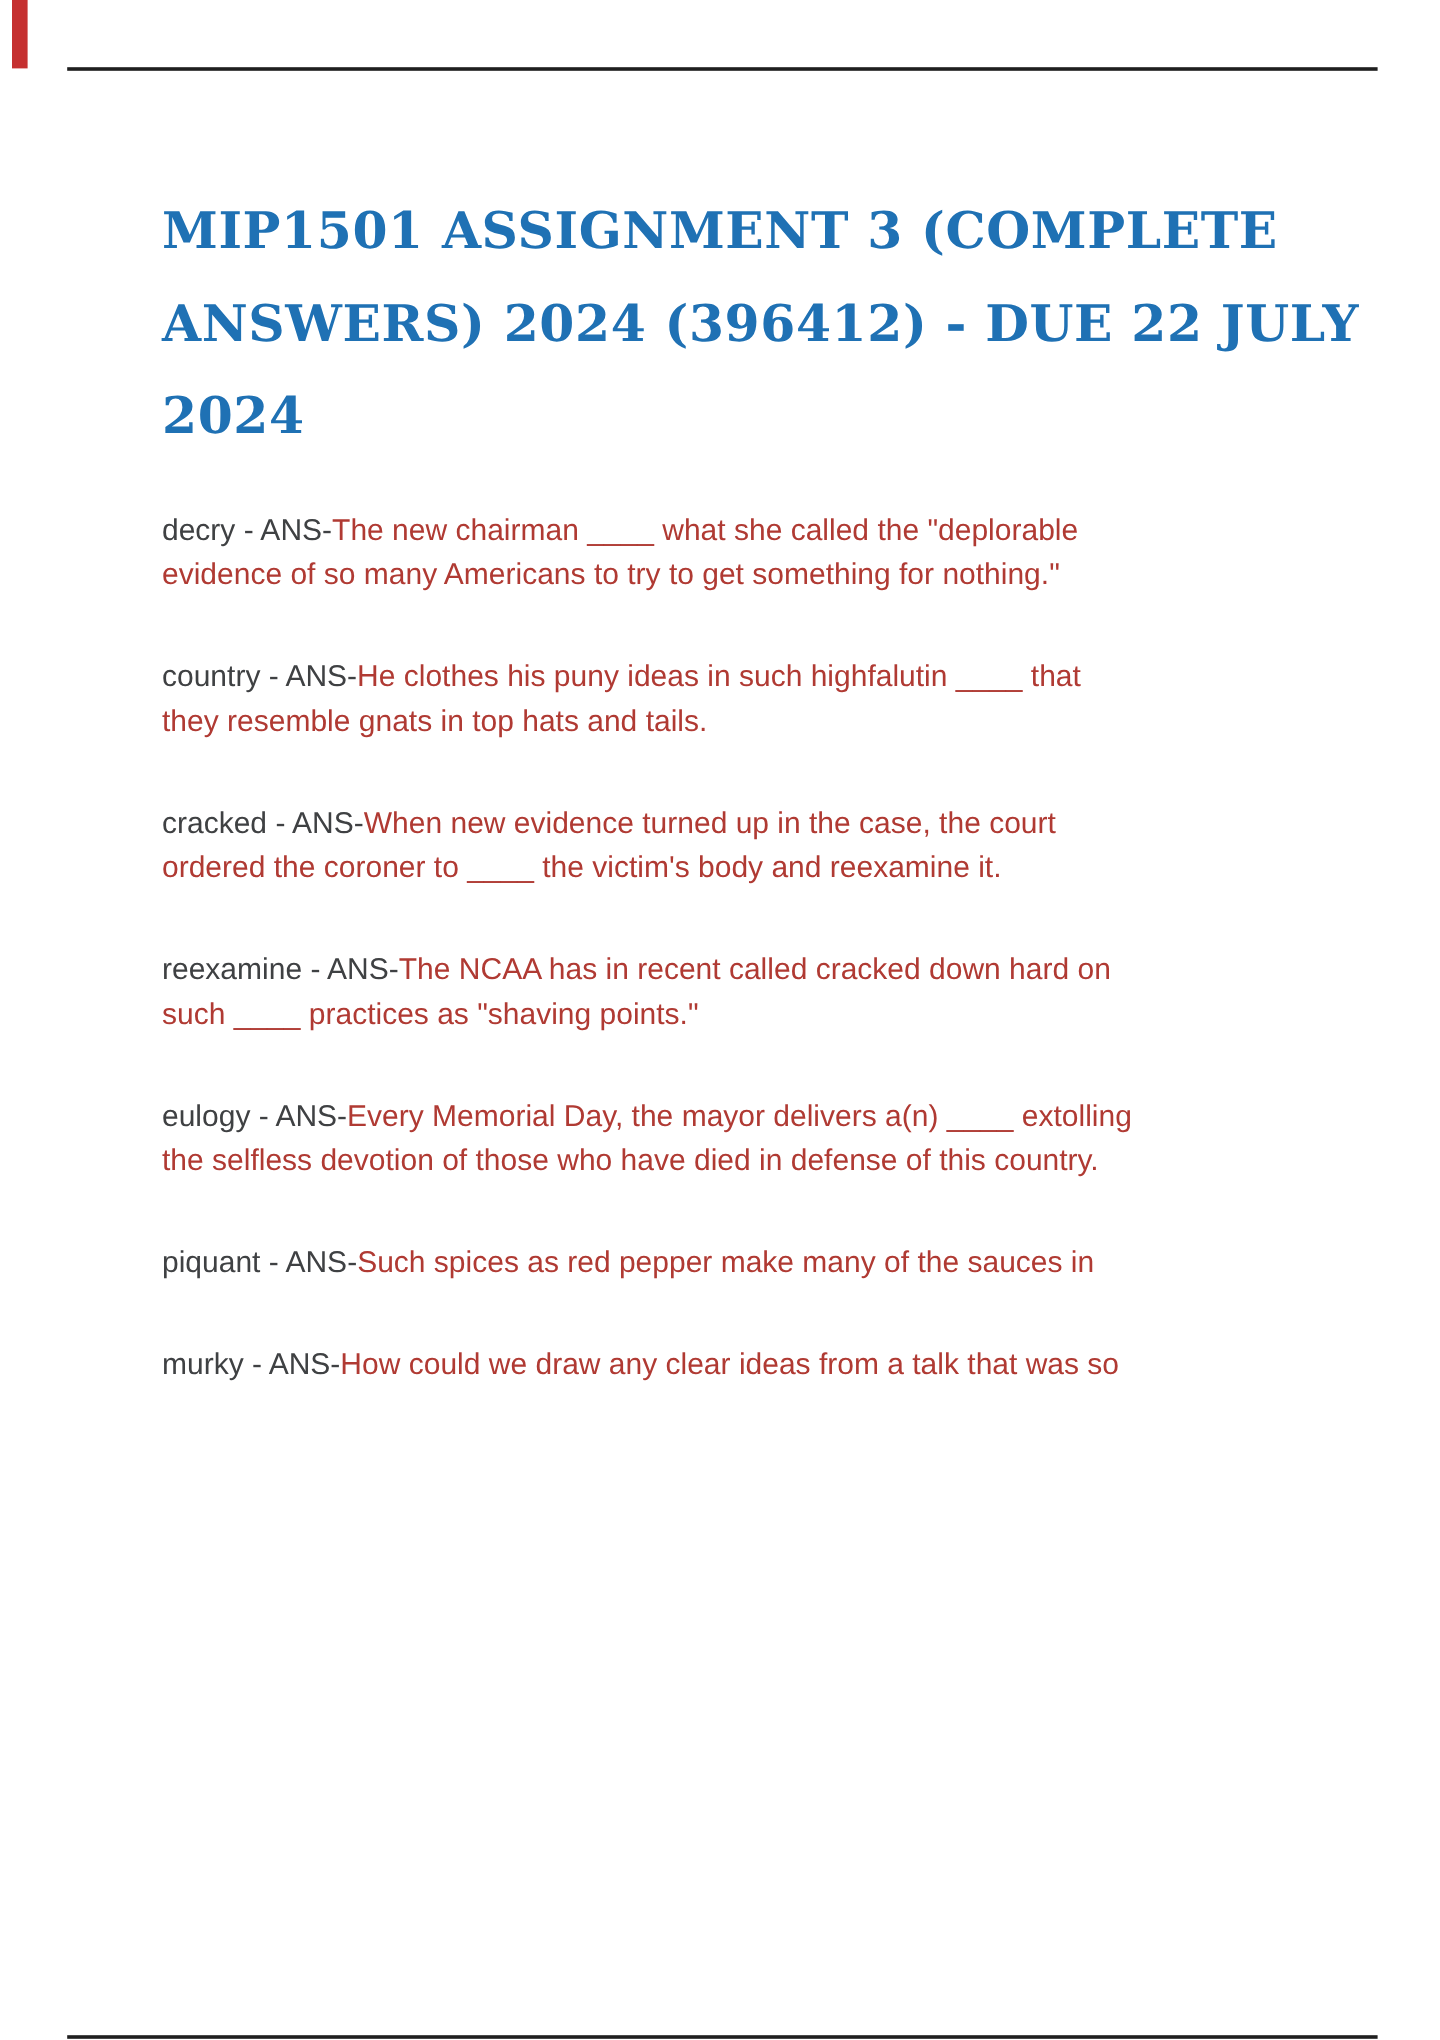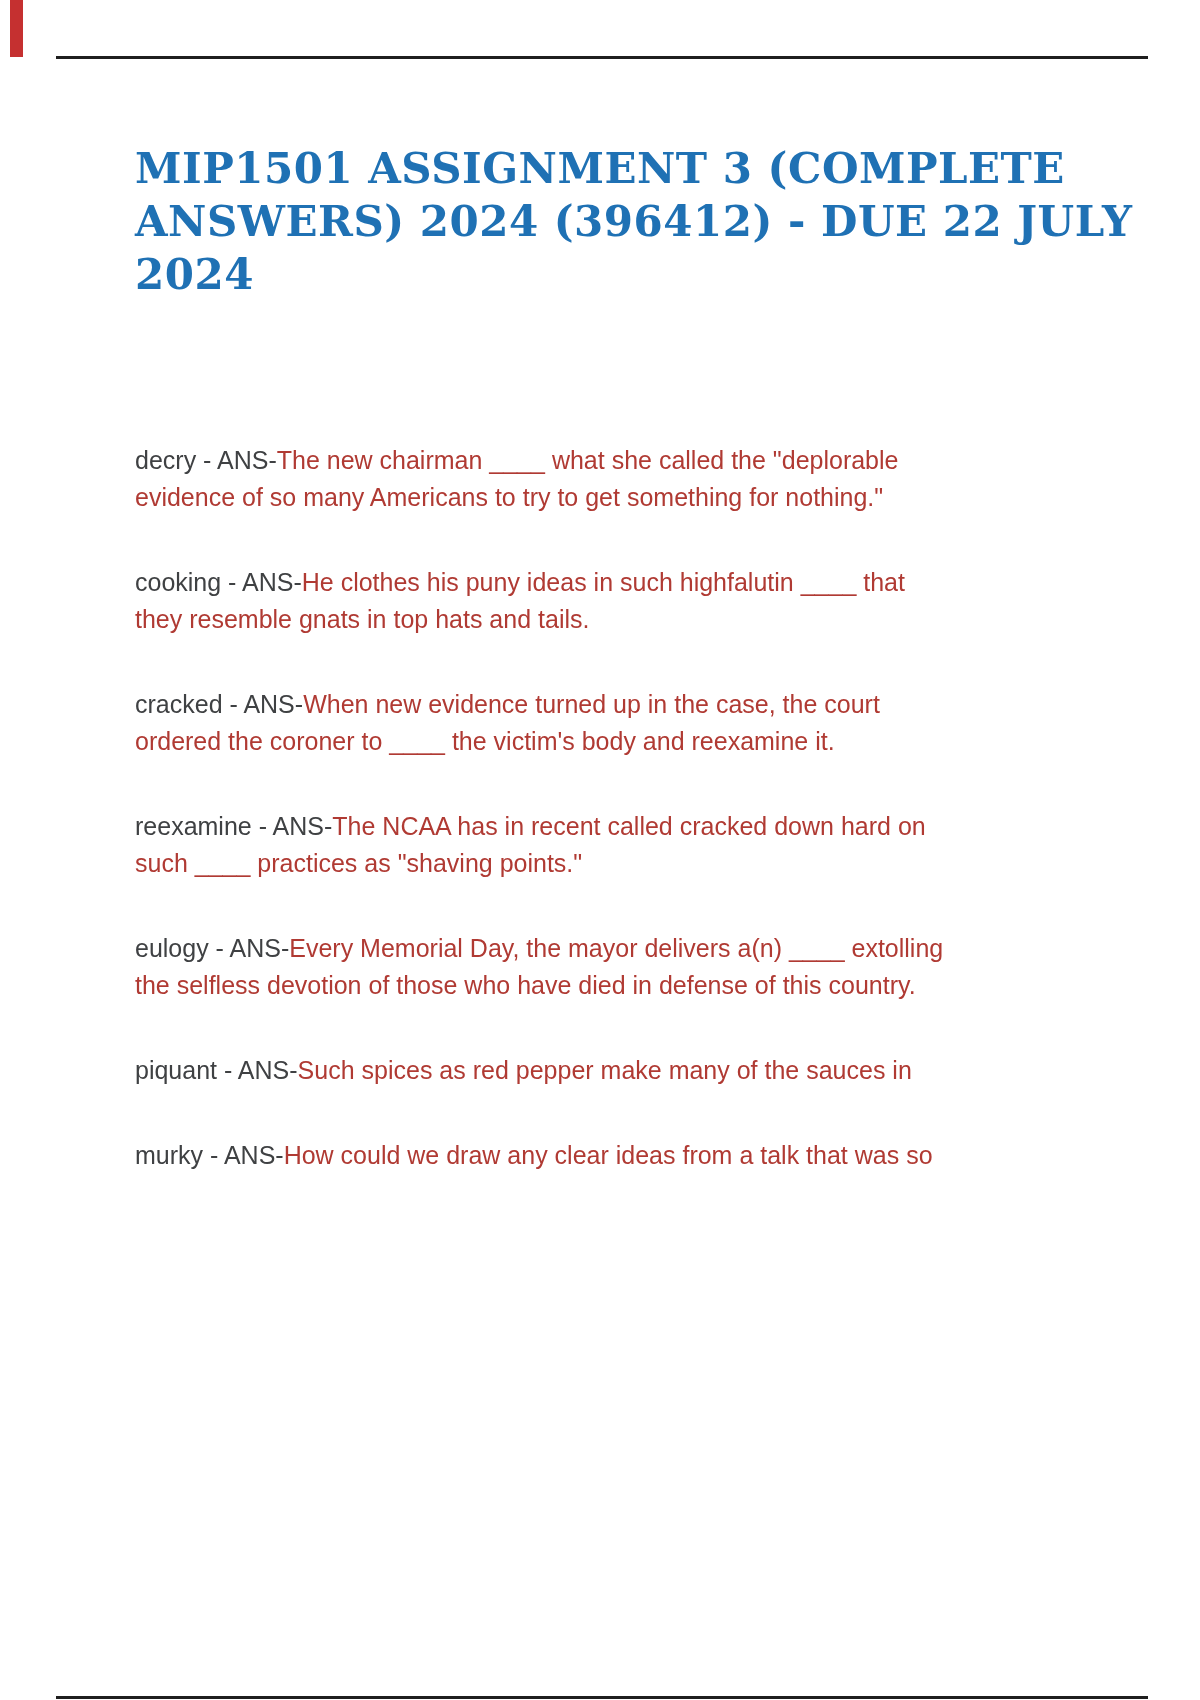--- a/index.html
+++ b/index.html
@@ -41,25 +41,26 @@
     font-family: "DejaVu Serif", serif;
     font-weight: bold;
     font-size: 42px;
     line-height: 53px;
     letter-spacing: 0.5px;
     color: #1f71b4;
   }
   .title .title-line {
     display: block;
     white-space: nowrap;
+    margin-top: 24px;
   }
   .entries {
     position: absolute;
     left: 135px;
-    top: 442px;
+    top: 424px;
     width: 920px;
   }
   .entries p {
     margin: 0 0 48px 0;
     font-size: 25px;
     line-height: 37px;
   }
   .term, .sep {
     color: #3f4143;
   }
@@ -73,21 +74,21 @@
 <div class="page">
   <div class="ribbon"></div>
   <div class="rule rule-top"></div>
   <h1 class="title" id="title">
       <span class="title-line">MIP1501 ASSIGNMENT 3 (COMPLETE</span>
       <span class="title-line">ANSWERS) 2024 (396412) - DUE 22 JULY</span>
       <span class="title-line">2024</span>
     </h1>
   <section class="entries" id="entries">
       <p><span class="term">decry</span><span class="sep"> - ANS-</span><span class="ans">The new chairman ____ what she called the "deplorable</span><br><span class="ans">evidence of so many Americans to try to get something for nothing."</span></p>
-      <p><span class="term">cooking</span><span class="sep"> - ANS-</span><span class="ans">He clothes his puny ideas in such highfalutin ____ that</span><br><span class="ans">they resemble gnats in top hats and tails.</span></p>
+      <p><span class="term">country</span><span class="sep"> - ANS-</span><span class="ans">He clothes his puny ideas in such highfalutin ____ that</span><br><span class="ans">they resemble gnats in top hats and tails.</span></p>
       <p><span class="term">cracked</span><span class="sep"> - ANS-</span><span class="ans">When new evidence turned up in the case, the court</span><br><span class="ans">ordered the coroner to ____ the victim's body and reexamine it.</span></p>
       <p><span class="term">reexamine</span><span class="sep"> - ANS-</span><span class="ans">The NCAA has in recent called cracked down hard on</span><br><span class="ans">such ____ practices as "shaving points."</span></p>
       <p><span class="term">eulogy</span><span class="sep"> - ANS-</span><span class="ans">Every Memorial Day, the mayor delivers a(n) ____ extolling</span><br><span class="ans">the selfless devotion of those who have died in defense of this country.</span></p>
       <p><span class="term">piquant</span><span class="sep"> - ANS-</span><span class="ans">Such spices as red pepper make many of the sauces in</span><br></p>
       <p><span class="term">murky</span><span class="sep"> - ANS-</span><span class="ans">How could we draw any clear ideas from a talk that was so</span><br></p>
     </section>
   <div class="rule rule-bottom"></div>
 </div>
 
 </body></html>

